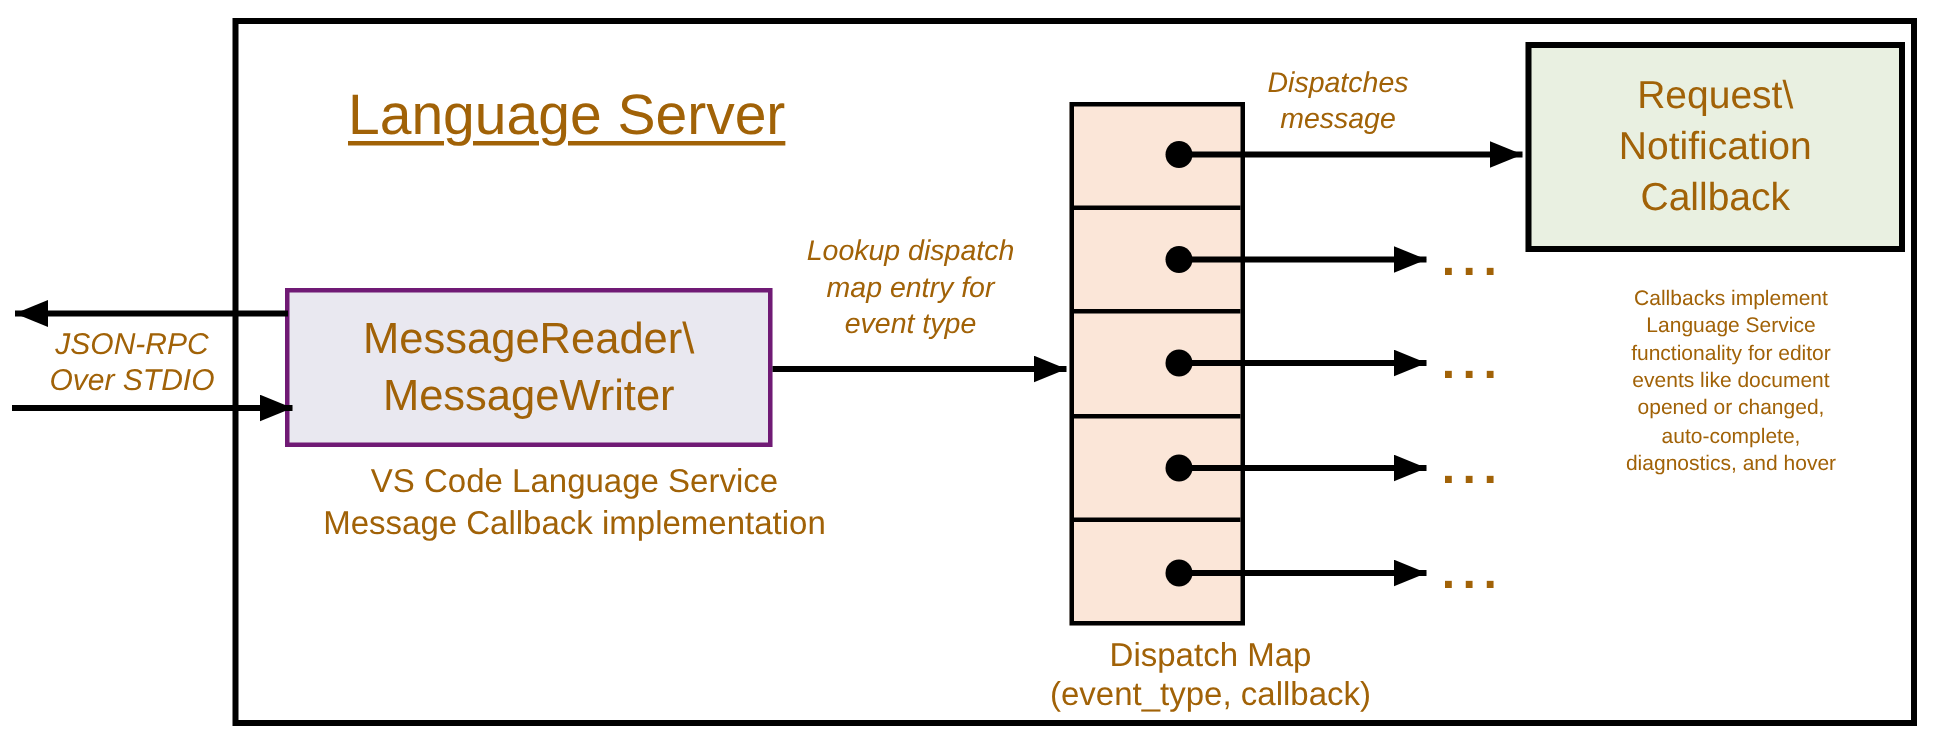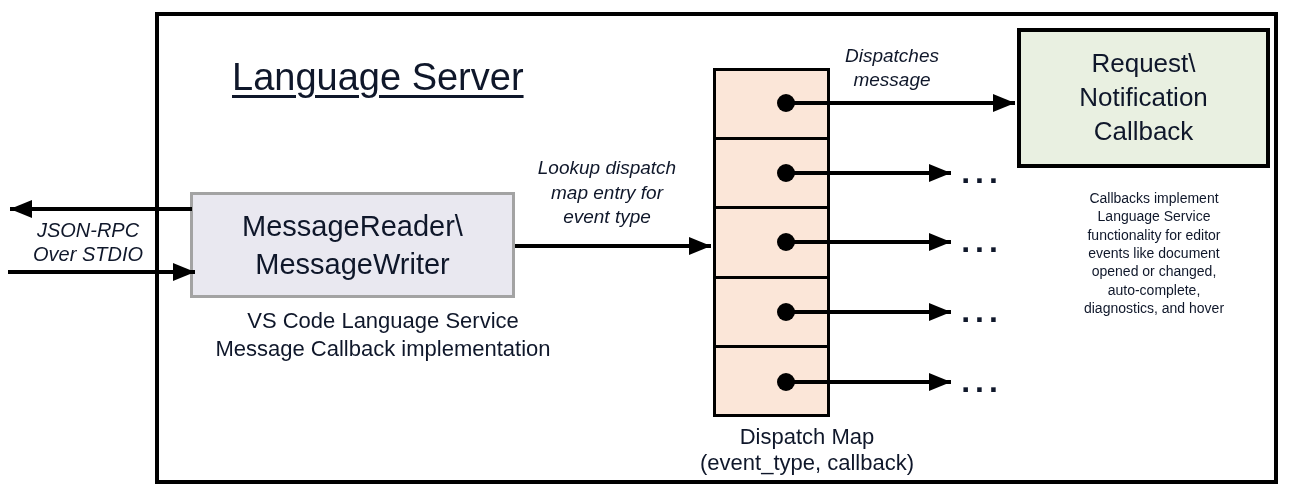--- a/index.html
+++ b/index.html
@@ -1,18 +1,18 @@
 <!DOCTYPE html>
 <html><head>
 <meta charset="utf-8">
 <style>
   html,body{margin:0;padding:0;background:#ffffff;}
   #stage{
     position:relative;width:1291px;height:494px;background:#ffffff;
-    font-family:"Liberation Sans", sans-serif;color:#0f172a;overflow:hidden;
+    font-family:"Liberation Sans", sans-serif;color:#a16207;overflow:hidden;
   }
   .abs{position:absolute;}
   .pre{white-space:pre-line;}
   .center{text-align:center;}
   .italic{font-style:italic;}
 
   #outer-box{
     left:155px;top:12px;width:1123px;height:472px;
     border:4px solid #000;box-sizing:border-box;background:transparent;
   }
@@ -20,21 +20,21 @@
     left:232px;top:56px;width:330px;
     font-size:38px;line-height:1.15;
     text-decoration:underline;text-decoration-thickness:3px;text-underline-offset:5px;
   }
   #stdio-label{
     left:18px;top:219px;width:140px;
     font-size:20px;line-height:1.18;
   }
   #reader-box{
     left:190px;top:192px;width:325px;height:106px;
-    border:3px solid #a3a3a3;box-sizing:border-box;
+    border:3px solid #701a75;box-sizing:border-box;
     display:flex;align-items:center;justify-content:center;
     font-size:29px;line-height:1.32;
   }
   #reader-caption{
     left:193px;top:307px;width:380px;
     font-size:22px;line-height:1.27;
   }
   #lookup-label{
     left:518px;top:156px;width:178px;
     font-size:19px;line-height:1.3;

